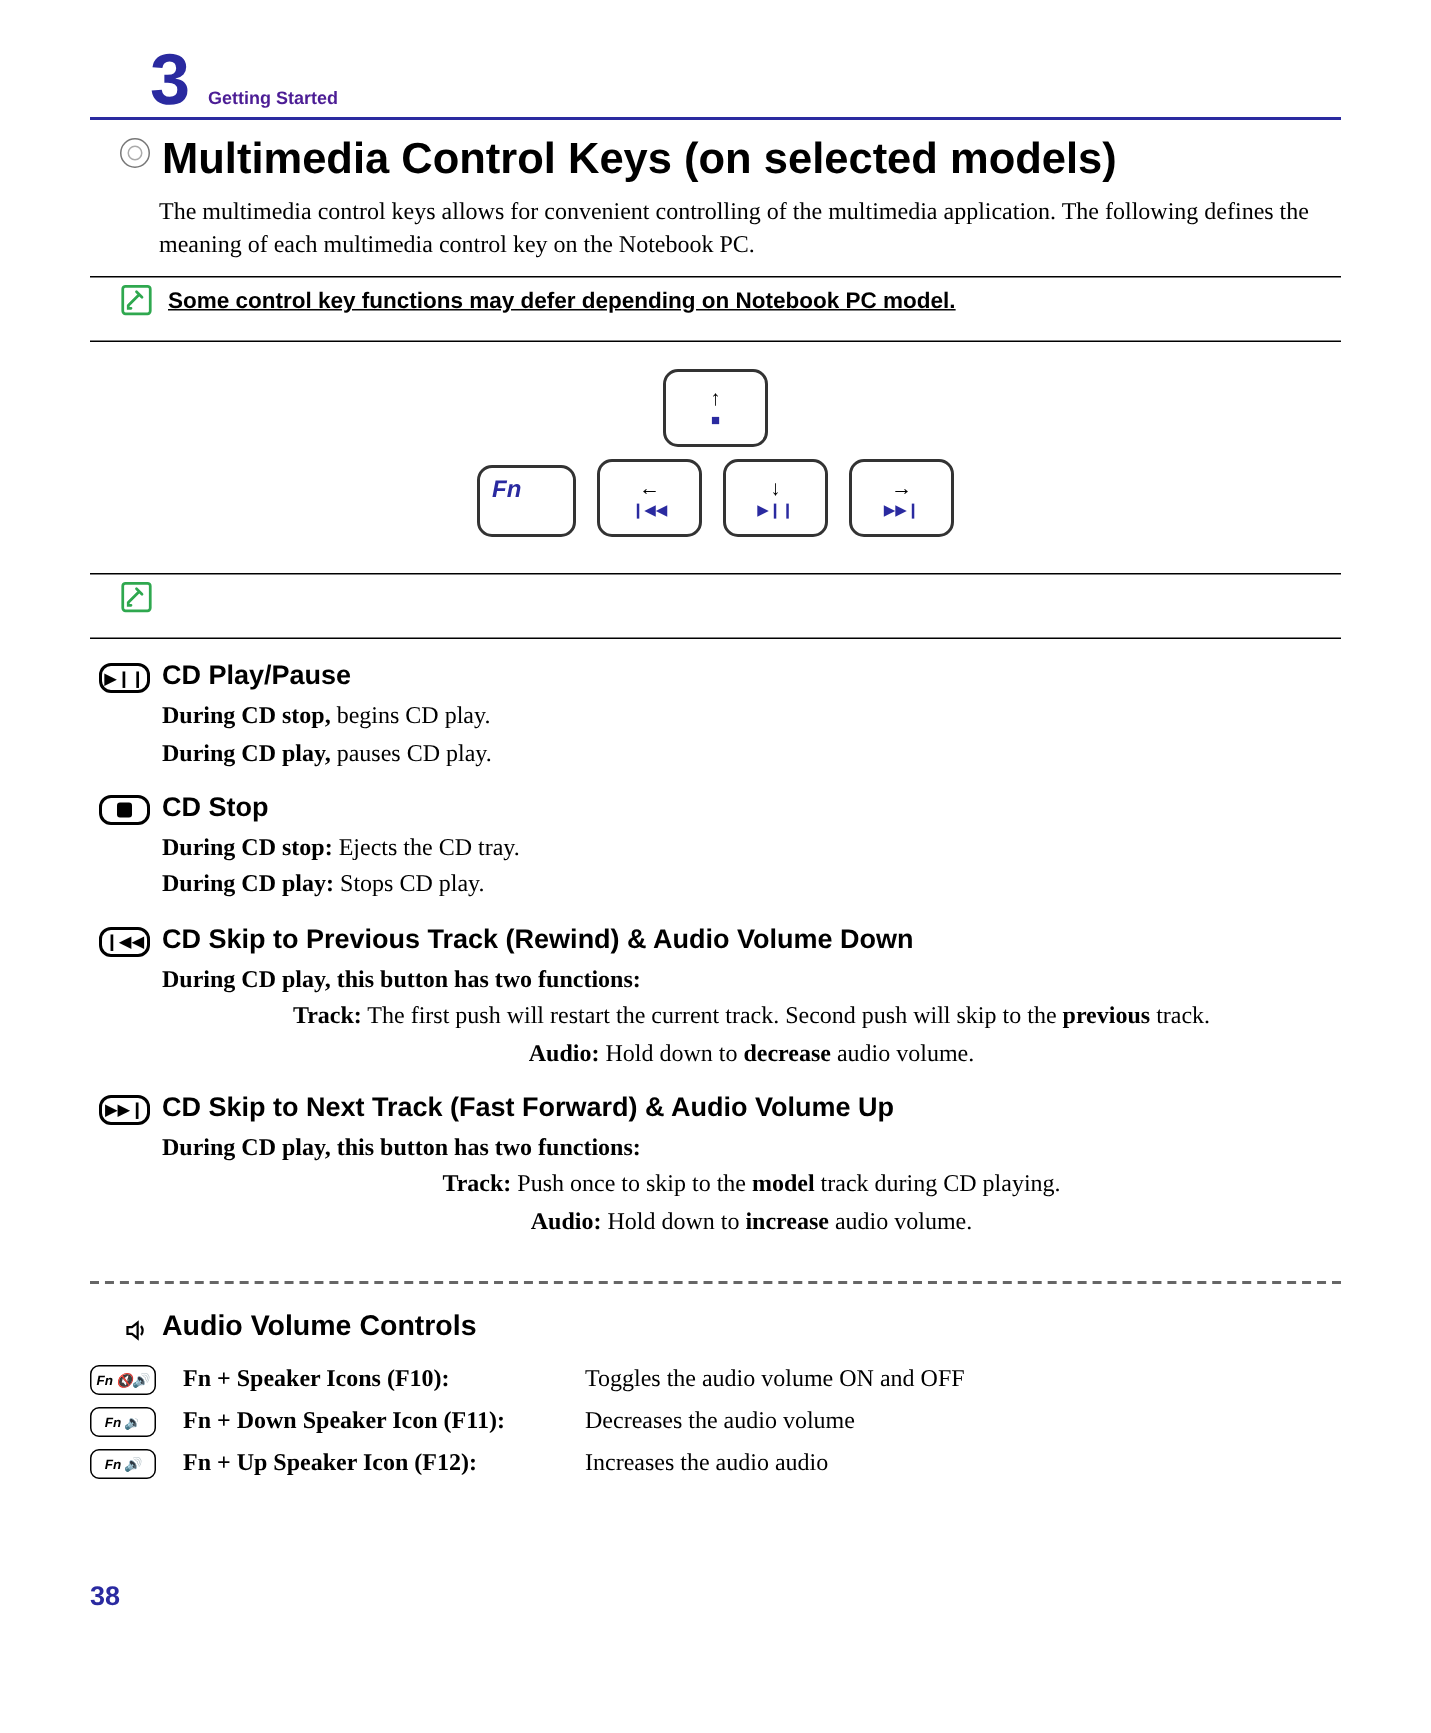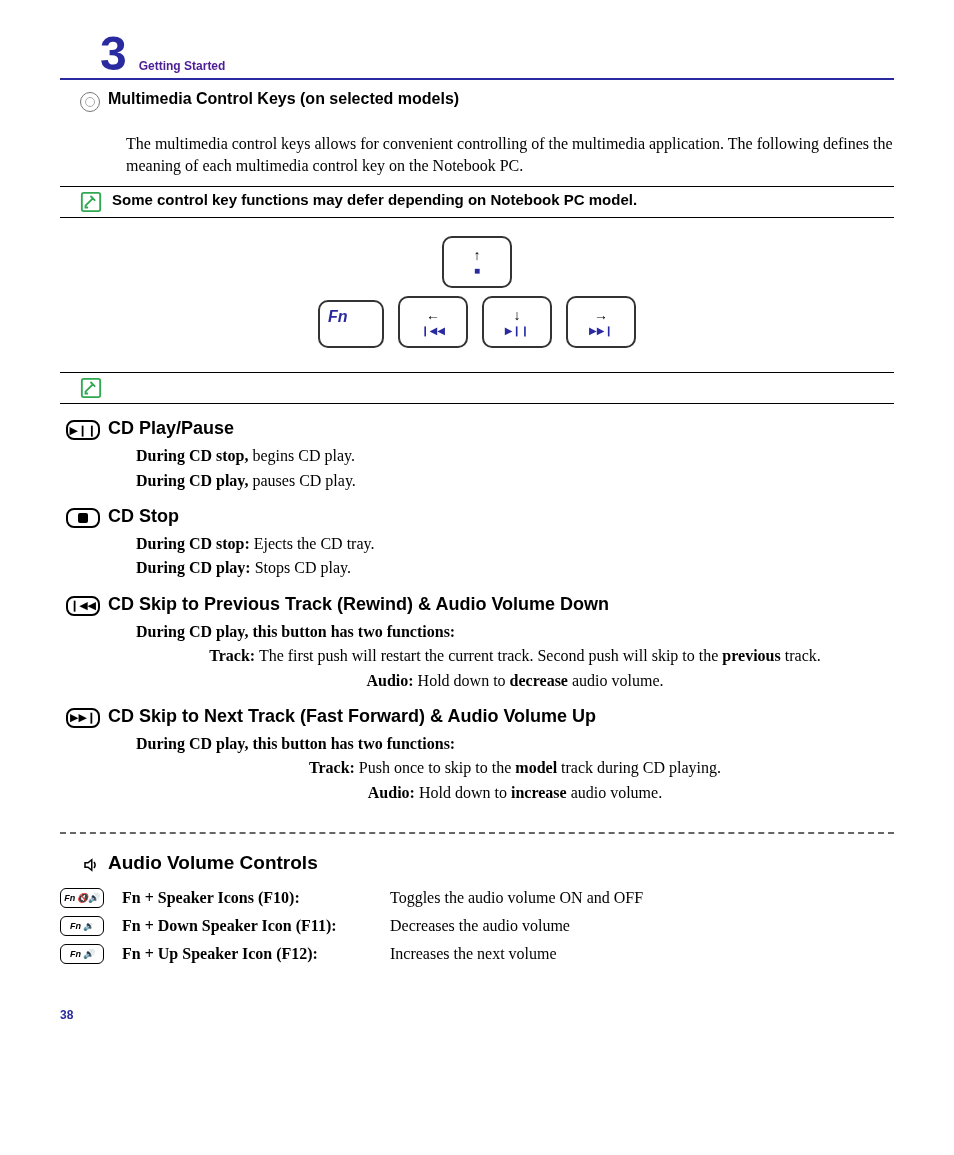--- a/index.html
+++ b/index.html
@@ -52,36 +52,37 @@
   .disc-icon::after {
     content: "";
     position: absolute;
     inset: 4px;
     border: 1px solid #aaa;
     border-radius: 50%;
   }
   h2.section-title {
     font-family: "Helvetica Neue", Arial, sans-serif;
     font-weight: 700;
-    font-size: 16px;
-    margin: 2px 0 21px 0;
+    font-size: 29px;
+    margin: 2px 0 4px 0;
   }
   p.intro {
-    margin: 4px 0 10px 66px;
+    margin: 4px 0 10px 46px;
     font-size: 16px;
     line-height: 1.35;
   }
   .note-bar {
     border-top: 1px solid #000;
     border-bottom: 1px solid #000;
-    padding: 4px 0 4px 0;
+    padding: 4px 0 16px 0;
     margin: 6px 0 10px 0;
     display: flex;
-    align-items: flex-start;
+    align-items: center;
     gap: 10px;
+    text-decoration: underline;
   }
   .note-icon {
     width: 22px;
     height: 22px;
     flex-shrink: 0;
     margin-left: 20px;
   }
   .note-text {
     font-family: "Helvetica Neue", Arial, sans-serif;
     font-weight: 700;
@@ -149,21 +150,21 @@
     font-family: Arial, sans-serif;
     box-sizing: border-box;
   }
   h3.sub-title {
     font-family: "Helvetica Neue", Arial, sans-serif;
     font-weight: 700;
     font-size: 18px;
     margin: 0 0 4px 0;
   }
   .sub-body {
-    margin-left: 76px;
+    margin-left: 48px;
     font-size: 16px;
     line-height: 1.4;
   }
   .sub-body p { margin: 2px 0; }
   .indent { margin-left: 24px; text-align: center; }
   .dashed-hr {
     border: none;
     border-top: 2px dashed #666;
     margin: 28px 0 18px 0;
   }
@@ -206,22 +207,22 @@
     font-weight: 700;
     font-family: "Times New Roman", serif;
   }
   .vol-desc {
     font-family: "Times New Roman", serif;
   }
   .page-num {
     font-family: "Helvetica Neue", Arial, sans-serif;
     font-weight: 700;
     color: #2a2aa0;
-    font-size: 12px;
-    margin-top: 44px;
+    font-size: 18px;
+    margin-top: 68px;
   }
   b { font-weight: 700; }
 </style>
 </head>
 <body>
 
 <div class="chapter-header">
   <span class="chapter-num">3</span>
   <span class="chapter-title">Getting Started</span>
 </div>
@@ -345,17 +346,17 @@
       </div>
     <span class="vol-label">Fn + Down Speaker Icon (F11):</span>
     <span class="vol-desc">Decreases the audio volume</span>
   </div>
   <div class="vol-row">
     <div class="fn-key-icon">
         <span>Fn</span>
         <span>🔊</span>
       </div>
     <span class="vol-label">Fn + Up Speaker Icon (F12):</span>
-    <span class="vol-desc">Increases the next volume</span>
+    <span class="vol-desc">Increases the audio audio</span>
   </div>
 </div>
 
 <div class="page-num">38</div>
 
 </body></html>

